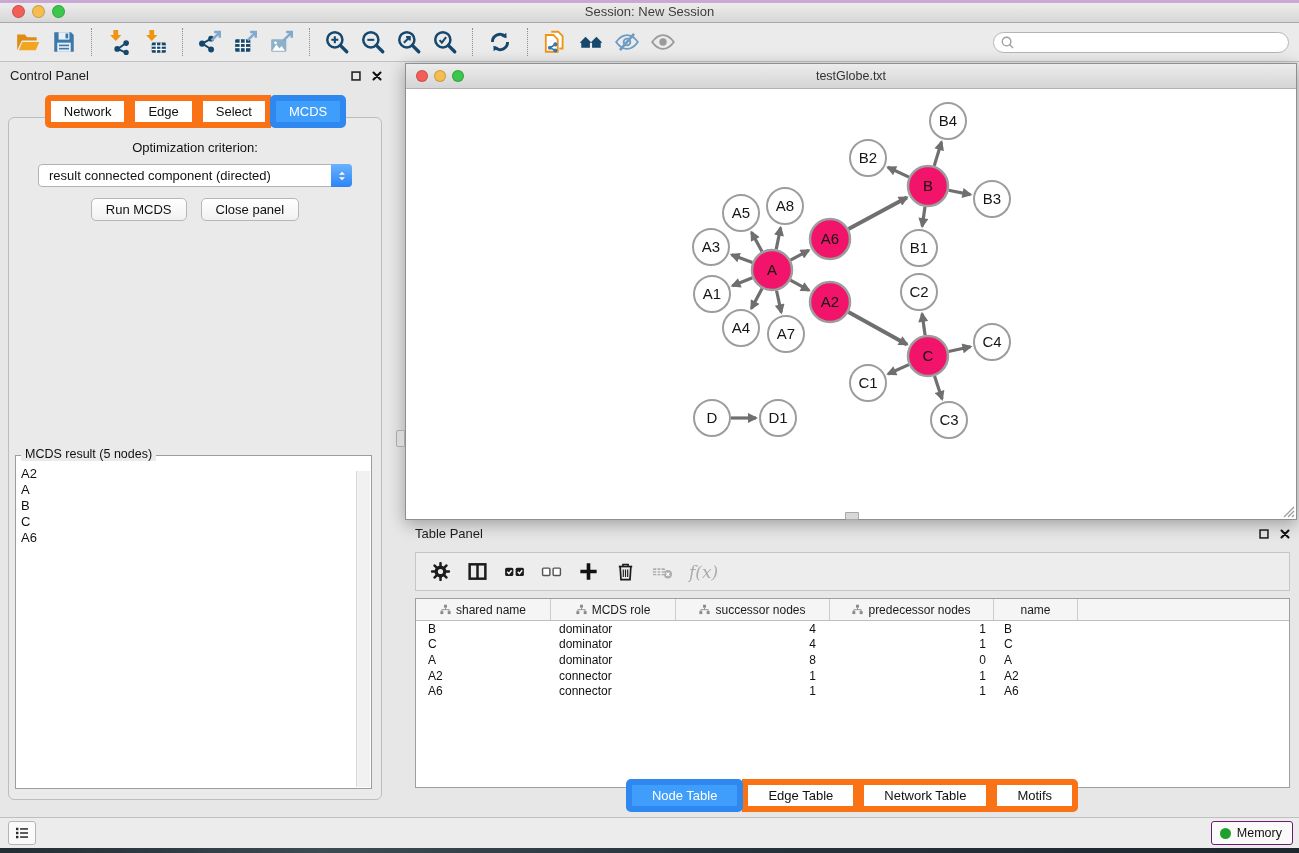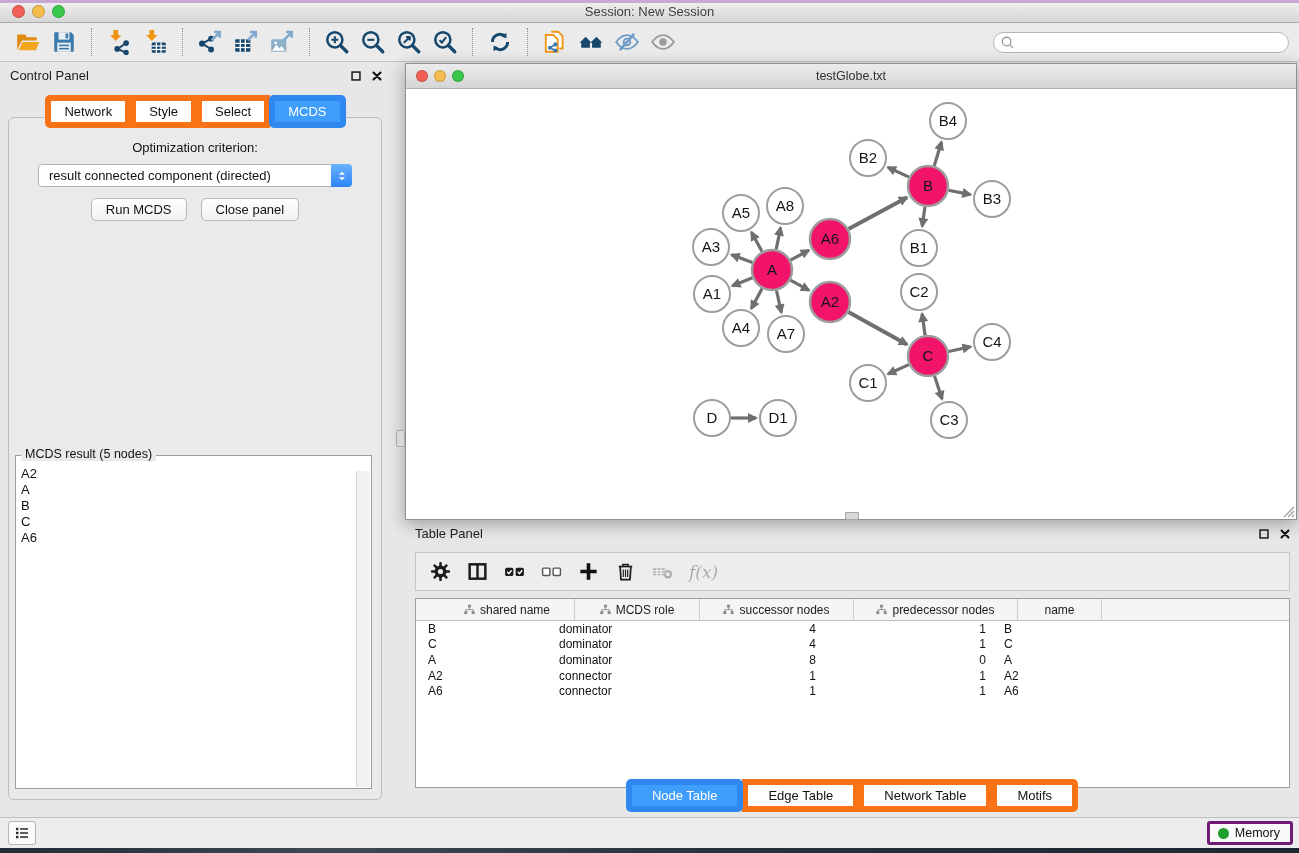--- a/index.html
+++ b/index.html
@@ -88,37 +88,37 @@
   #table-panel{position:absolute;left:405px;top:458px;right:0;bottom:0;}
   #tp-toolbar{position:absolute;left:10px;right:9px;top:32px;height:39px;background:#ededed;
     border:1px solid #c6c6c6;box-sizing:border-box;display:flex;align-items:center;padding-left:8px;gap:5px;}
   .tp-btn{border:none;background:transparent;width:32px;height:30px;padding:2px;cursor:pointer;
     display:flex;align-items:center;justify-content:center;}
   .tp-btn svg{width:23px;height:23px;}
   .tp-btn.disabled{cursor:default;}
   .tp-btn.fx{font-family:"DejaVu Serif",serif;font-style:italic;font-size:17px;color:#ababab;width:auto;padding:0 6px;}
   #tp-table{position:absolute;left:10px;right:9px;top:78px;bottom:30px;background:#fff;
     border:1px solid #9f9f9f;box-sizing:border-box;overflow:hidden;}
-  #tp-head{display:flex;height:21px;background:#f5f5f5;border-bottom:1px solid #bdbdbd;font-size:12px;color:#1a1a1a;padding-left:24px;}
+  #tp-head{display:flex;height:21px;background:#f5f5f5;border-bottom:1px solid #bdbdbd;font-size:12px;color:#1a1a1a;}
   .th{position:relative;display:flex;align-items:center;justify-content:center;
     border-right:1px solid #cdcdcd;box-sizing:border-box;gap:5px;}
   .th .icon{width:11px;height:11px;}
   .th.filler{flex:1;border-right:none;}
   .tr{display:flex;height:15.6px;align-items:center;font-size:12px;color:#111;}
   .td{box-sizing:border-box;white-space:nowrap;overflow:hidden;}
   #tp-tabs{position:absolute;left:0;right:0;bottom:6px;display:flex;justify-content:center;}
   .seg.small{font-size:13px;padding:3px 20px;}
 
   
   #statusbar{position:absolute;left:0;right:0;bottom:5px;height:30px;background:#ececec;
     border-top:1px solid #bfbfbf;}
   #status-left-btn{position:absolute;left:8px;top:3px;width:28px;height:24px;background:#fafafa;
     border:1px solid #b5b5b5;border-radius:3px;cursor:pointer;display:flex;align-items:center;justify-content:center;padding:0;}
   #status-left-btn svg{width:18px;height:18px;}
-  #memory-btn{position:absolute;right:6px;top:3px;height:24px;background:#fafafa;border:3px solid #701a75;
+  #memory-btn{position:absolute;right:6px;top:3px;height:24px;background:#fafafa;border:1px solid #701a75;
     border-radius:3px;cursor:pointer;display:flex;align-items:center;gap:6px;padding:0 10px 0 8px;
     font-size:12.5px;color:#111;font-family:"Liberation Sans",sans-serif;}
   #memory-dot{width:11px;height:11px;border-radius:50%;}
   #desktop-strip{position:absolute;left:0;right:0;bottom:0;height:5px;
     background:linear-gradient(90deg,#222c33,#3c4a52 25%,#27333c 55%,#1d262d);}
 </style>
 </head>
 <body>
 
 <div id="app">
@@ -334,21 +334,21 @@
             </svg>
           </button>
         <button class="mini-btn">
             <svg viewBox="0 0 16 16">
               <path d="M4 4l8 8M12 4l-8 8" stroke="#111" stroke-width="2.4" stroke-linecap="round"></path>
             </svg>
           </button>
       </div>
       <div id="cp-tabs">
           <div class="seg">Network</div>
-          <div class="seg">Style</div>
+          <div class="seg">Edge</div>
           <div class="seg">Select</div>
           <div class="seg active">MCDS</div>
         </div>
       <div id="cp-content">
         <div id="opt-label">Optimization criterion:</div>
         <div id="combo">
           <span class="value">result connected component (directed)</span>
           <span class="stepper">
               <svg viewBox="0 0 16 16">
                 <path d="M4.6 6.7L8 3.2l3.4 3.5z" fill="#fff"></path>

